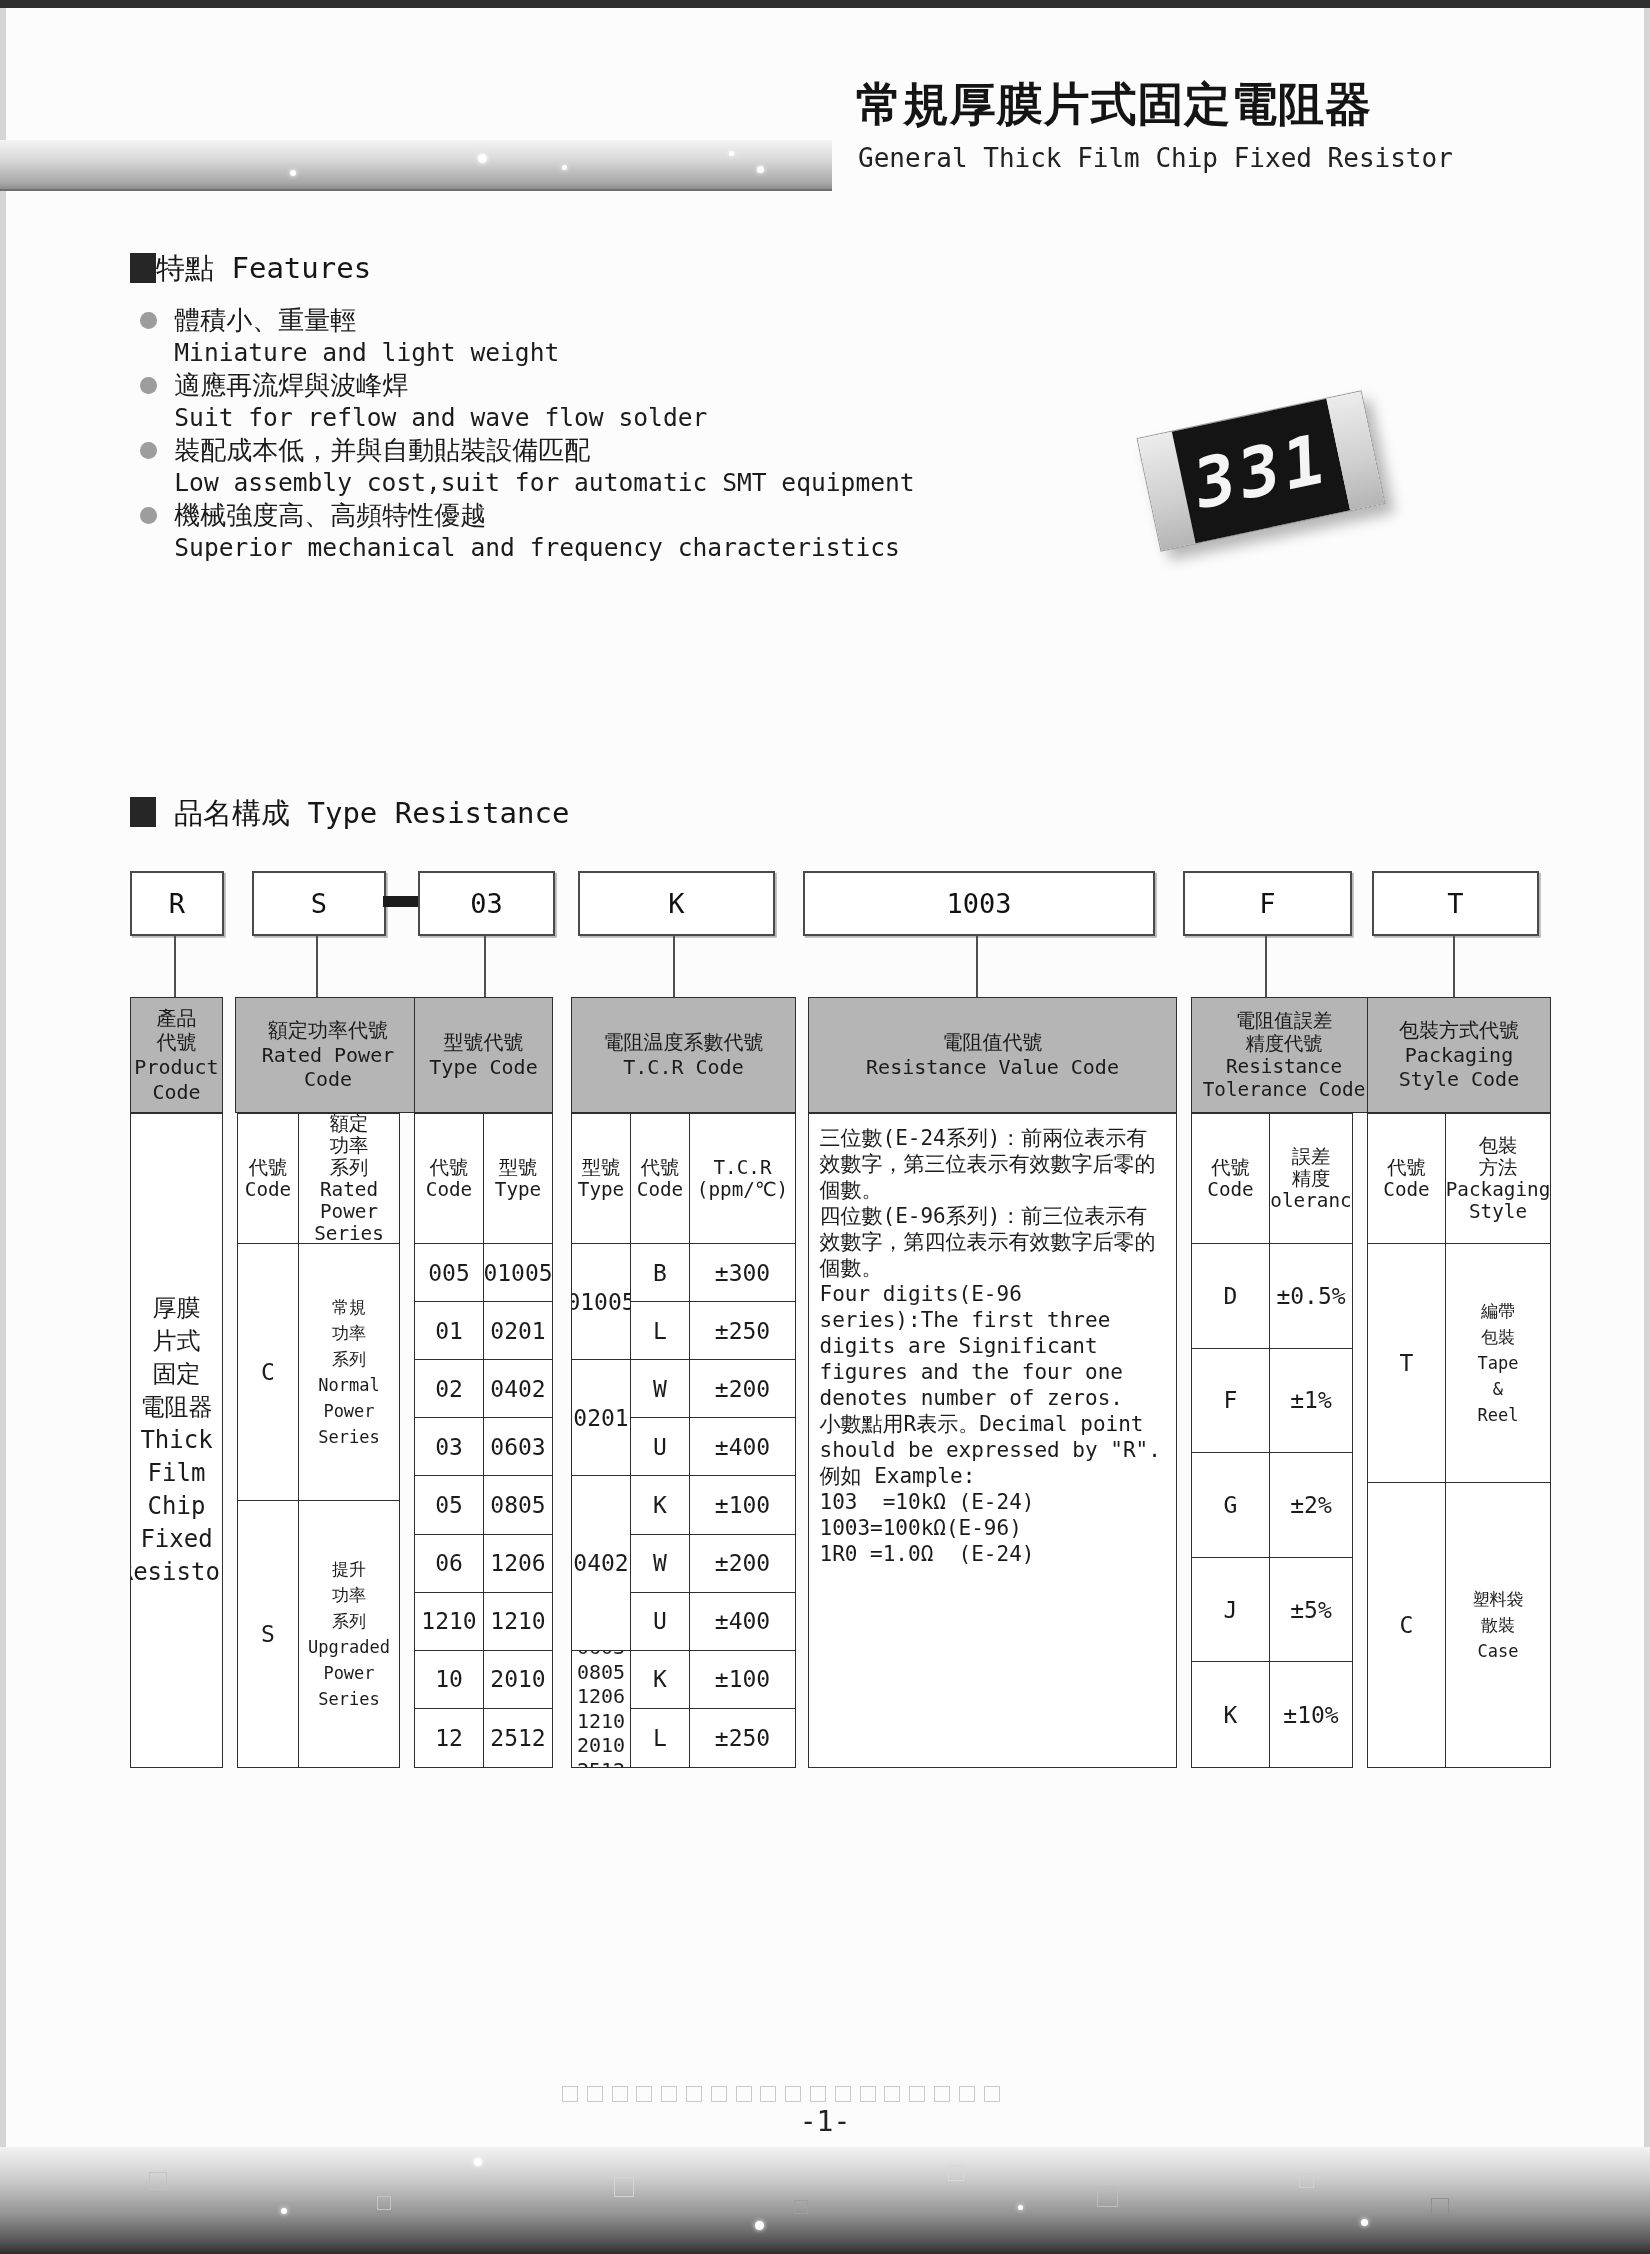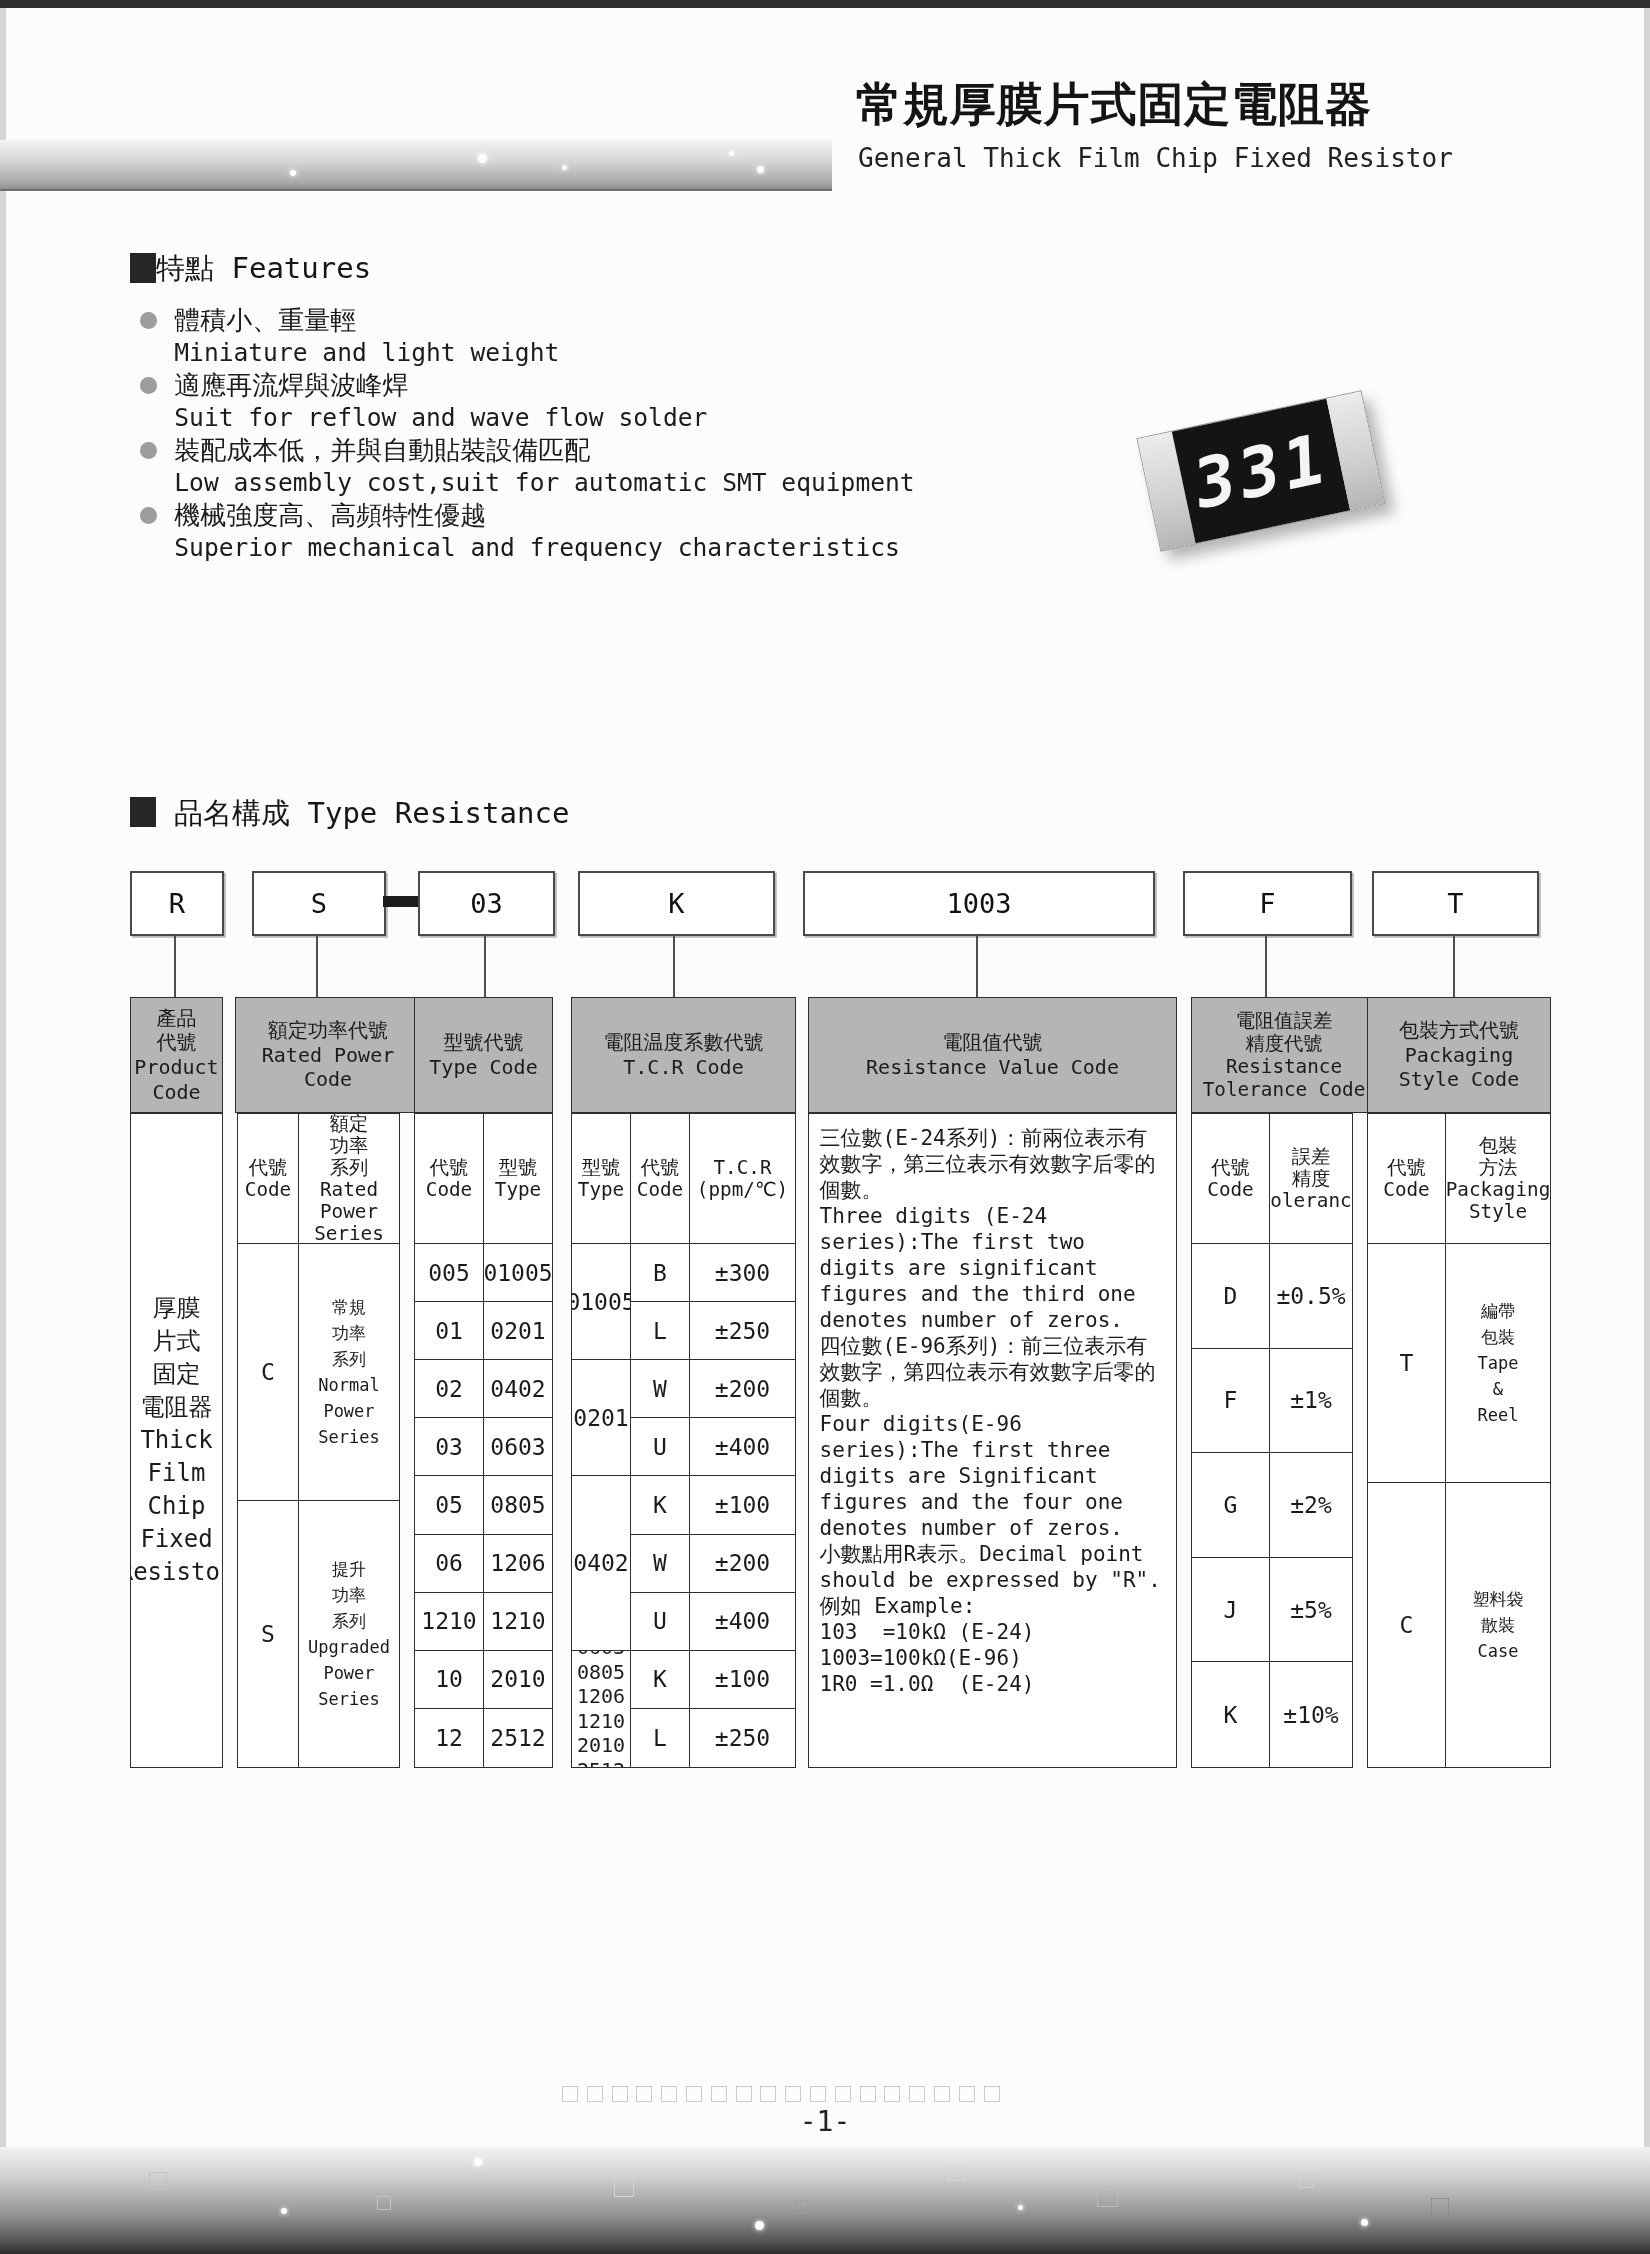--- a/index.html
+++ b/index.html
@@ -277,21 +277,20 @@
 2512</div>
     <div class="cell val br bb" style="grid-column:2;grid-row:9;">K</div>
     <div class="cell val bb" style="grid-column:3;grid-row:9;">±100</div>
     <div class="cell val br" style="grid-column:2;grid-row:10;">L</div>
     <div class="cell val" style="grid-column:3;grid-row:10;">±250</div>
   </div>
 
   <div class="tbody" style="left:808px;width:369px;grid-template-columns:1fr;grid-template-rows:1fr;">
     <div class="resval">
       <p>三位數(E-24系列)：前兩位表示有效數字，第三位表示有效數字后零的個數。</p>
-      <p>Three digits (E-24 series):The first two digits are significant figures and the third one denotes number of zeros.</p>
       <p>四位數(E-96系列)：前三位表示有效數字，第四位表示有效數字后零的個數。</p>
       <p>Four digits(E-96 series):The first three digits are Significant figures and the four one denotes number of zeros.</p>
       <p>小數點用R表示。Decimal point should be expressed by "R".</p>
       <p>例如 Example:</p>
       <p class="examples">103  =10kΩ (E-24)
 1003=100kΩ(E-96)
 1R0 =1.0Ω  (E-24)</p>
     </div>
   </div>
 

